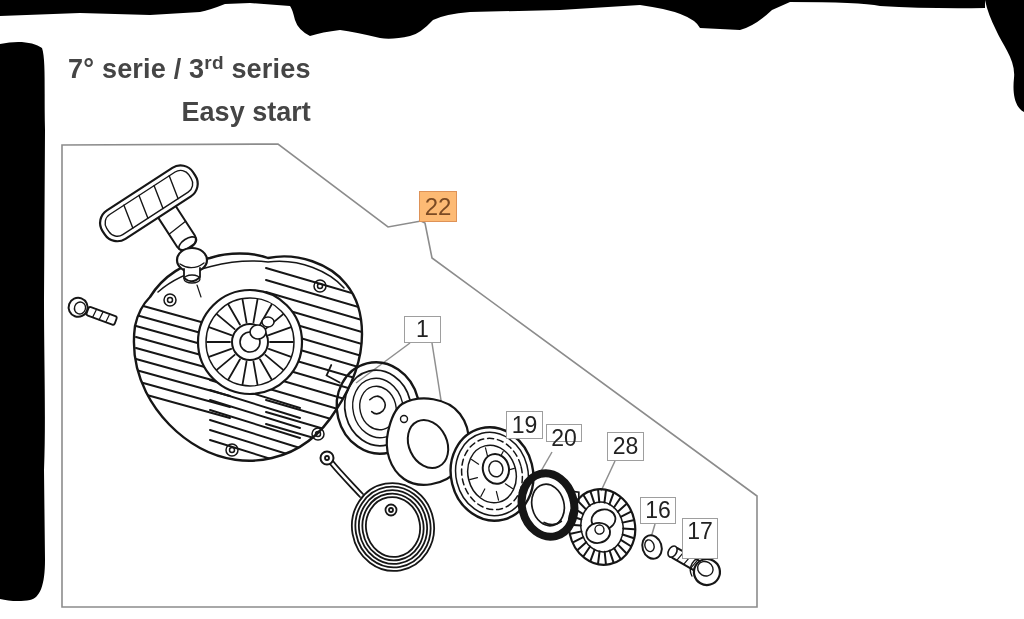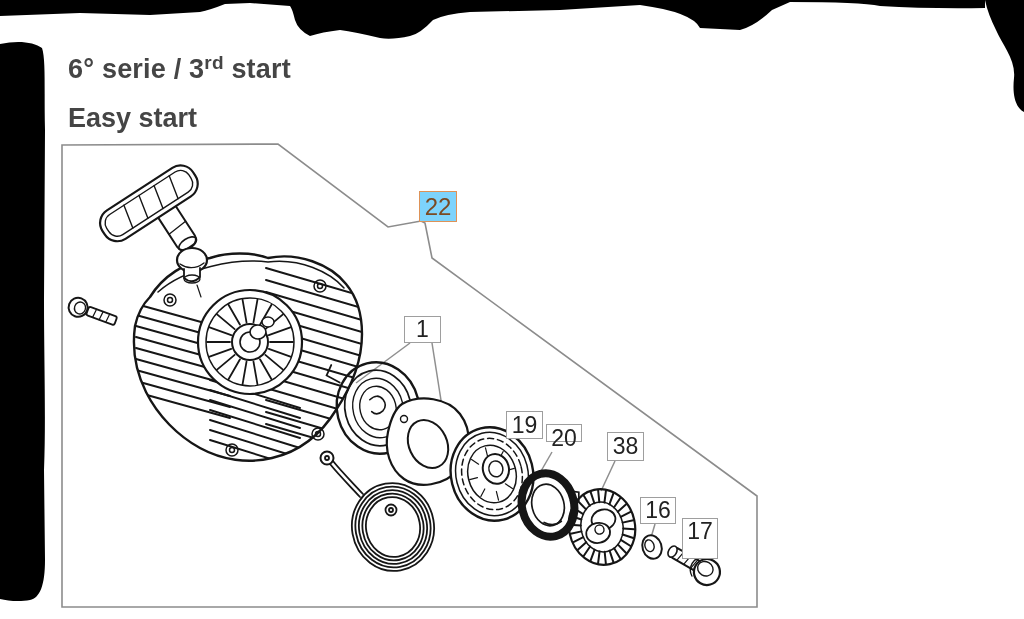--- a/index.html
+++ b/index.html
@@ -2,24 +2,24 @@
 <html><head>
 <meta charset="utf-8">
 <style>
   html,body{margin:0;padding:0;background:#fff;}
   #page{position:relative;width:1024px;height:619px;background:#fff;overflow:hidden;
         font-family:"Liberation Sans", sans-serif;}
   #art{position:absolute;left:0;top:0;width:1024px;height:619px;}
   .title-block{position:absolute;left:68px;top:52px;color:#454545;}
   .title-line1{font-size:27px;font-weight:600;letter-spacing:0.2px;}
   .title-line1 sup{font-size:19px;vertical-align:9px;}
-  .title-line2{font-size:27px;font-weight:600;margin-top:18px;}
+  .title-line2{font-size:27px;font-weight:600;margin-top:12px;text-align:right;}
   .callout{position:absolute;background:#fff;border:1.5px solid #9e9e9e;color:#222;
            font-size:23px;text-align:center;box-sizing:border-box;z-index:5;}
-  .callout.hl{background:#7dd3fc;border-color:#DE9257;color:#7B4A23;font-size:24px;}
+  .callout.hl{background:#fdba74;border-color:#DE9257;color:#7B4A23;font-size:24px;}
 </style>
 </head>
 <body>
 
 <div id="page">
 
   <svg id="art" viewBox="0 0 1024 619" xmlns="http://www.w3.org/2000/svg">
     <defs>
       <clipPath id="houseClip">
         <path d="M150,297 C163,276 185,262 210,258 C228,252 252,252 268,258 C298,252 330,264 346,284
@@ -271,24 +271,24 @@
         <line x1="694" y1="562" x2="692" y2="573" stroke-width="1.2"></line>
         <ellipse cx="668" cy="567.5" rx="4" ry="6" fill="#fff" stroke-width="1.6"></ellipse>
         <circle cx="708" cy="568" r="13" fill="#fff" stroke-width="2.2"></circle>
         <ellipse cx="705" cy="566" rx="8" ry="7" stroke-width="1.4"></ellipse>
         <path d="M697,557 A13,13 0 0 0 697,579" stroke-width="1.4"></path>
       </g>
     </g>
   </svg>
 
   <div class="title-block">
-    <div class="title-line1"><span>6° serie / 3</span><sup>rd</sup><span> start</span></div>
+    <div class="title-line1"><span>7° serie / 3</span><sup>rd</sup><span> series</span></div>
     <div class="title-line2">Easy start</div>
   </div>
 
   <div class="callout hl" style="left:419px;top:191px;width:38px;height:31px;line-height:29px;">22</div>
   <div class="callout" style="left:404px;top:316px;width:37px;height:27px;line-height:25px;">1</div>
   <div class="callout" style="left:506px;top:411px;width:37px;height:28px;line-height:26px;">19</div>
   <div class="callout" style="left:546px;top:424px;width:36px;height:18px;line-height:26px;">20</div>
-  <div class="callout" style="left:607px;top:432px;width:37px;height:29px;line-height:27px;">38</div>
+  <div class="callout" style="left:607px;top:432px;width:37px;height:29px;line-height:27px;">28</div>
   <div class="callout" style="left:640px;top:497px;width:36px;height:27px;line-height:25px;">16</div>
   <div class="callout" style="left:682px;top:518px;width:36px;height:41px;line-height:25px;">17</div>
 </div>
 
 </body></html>

